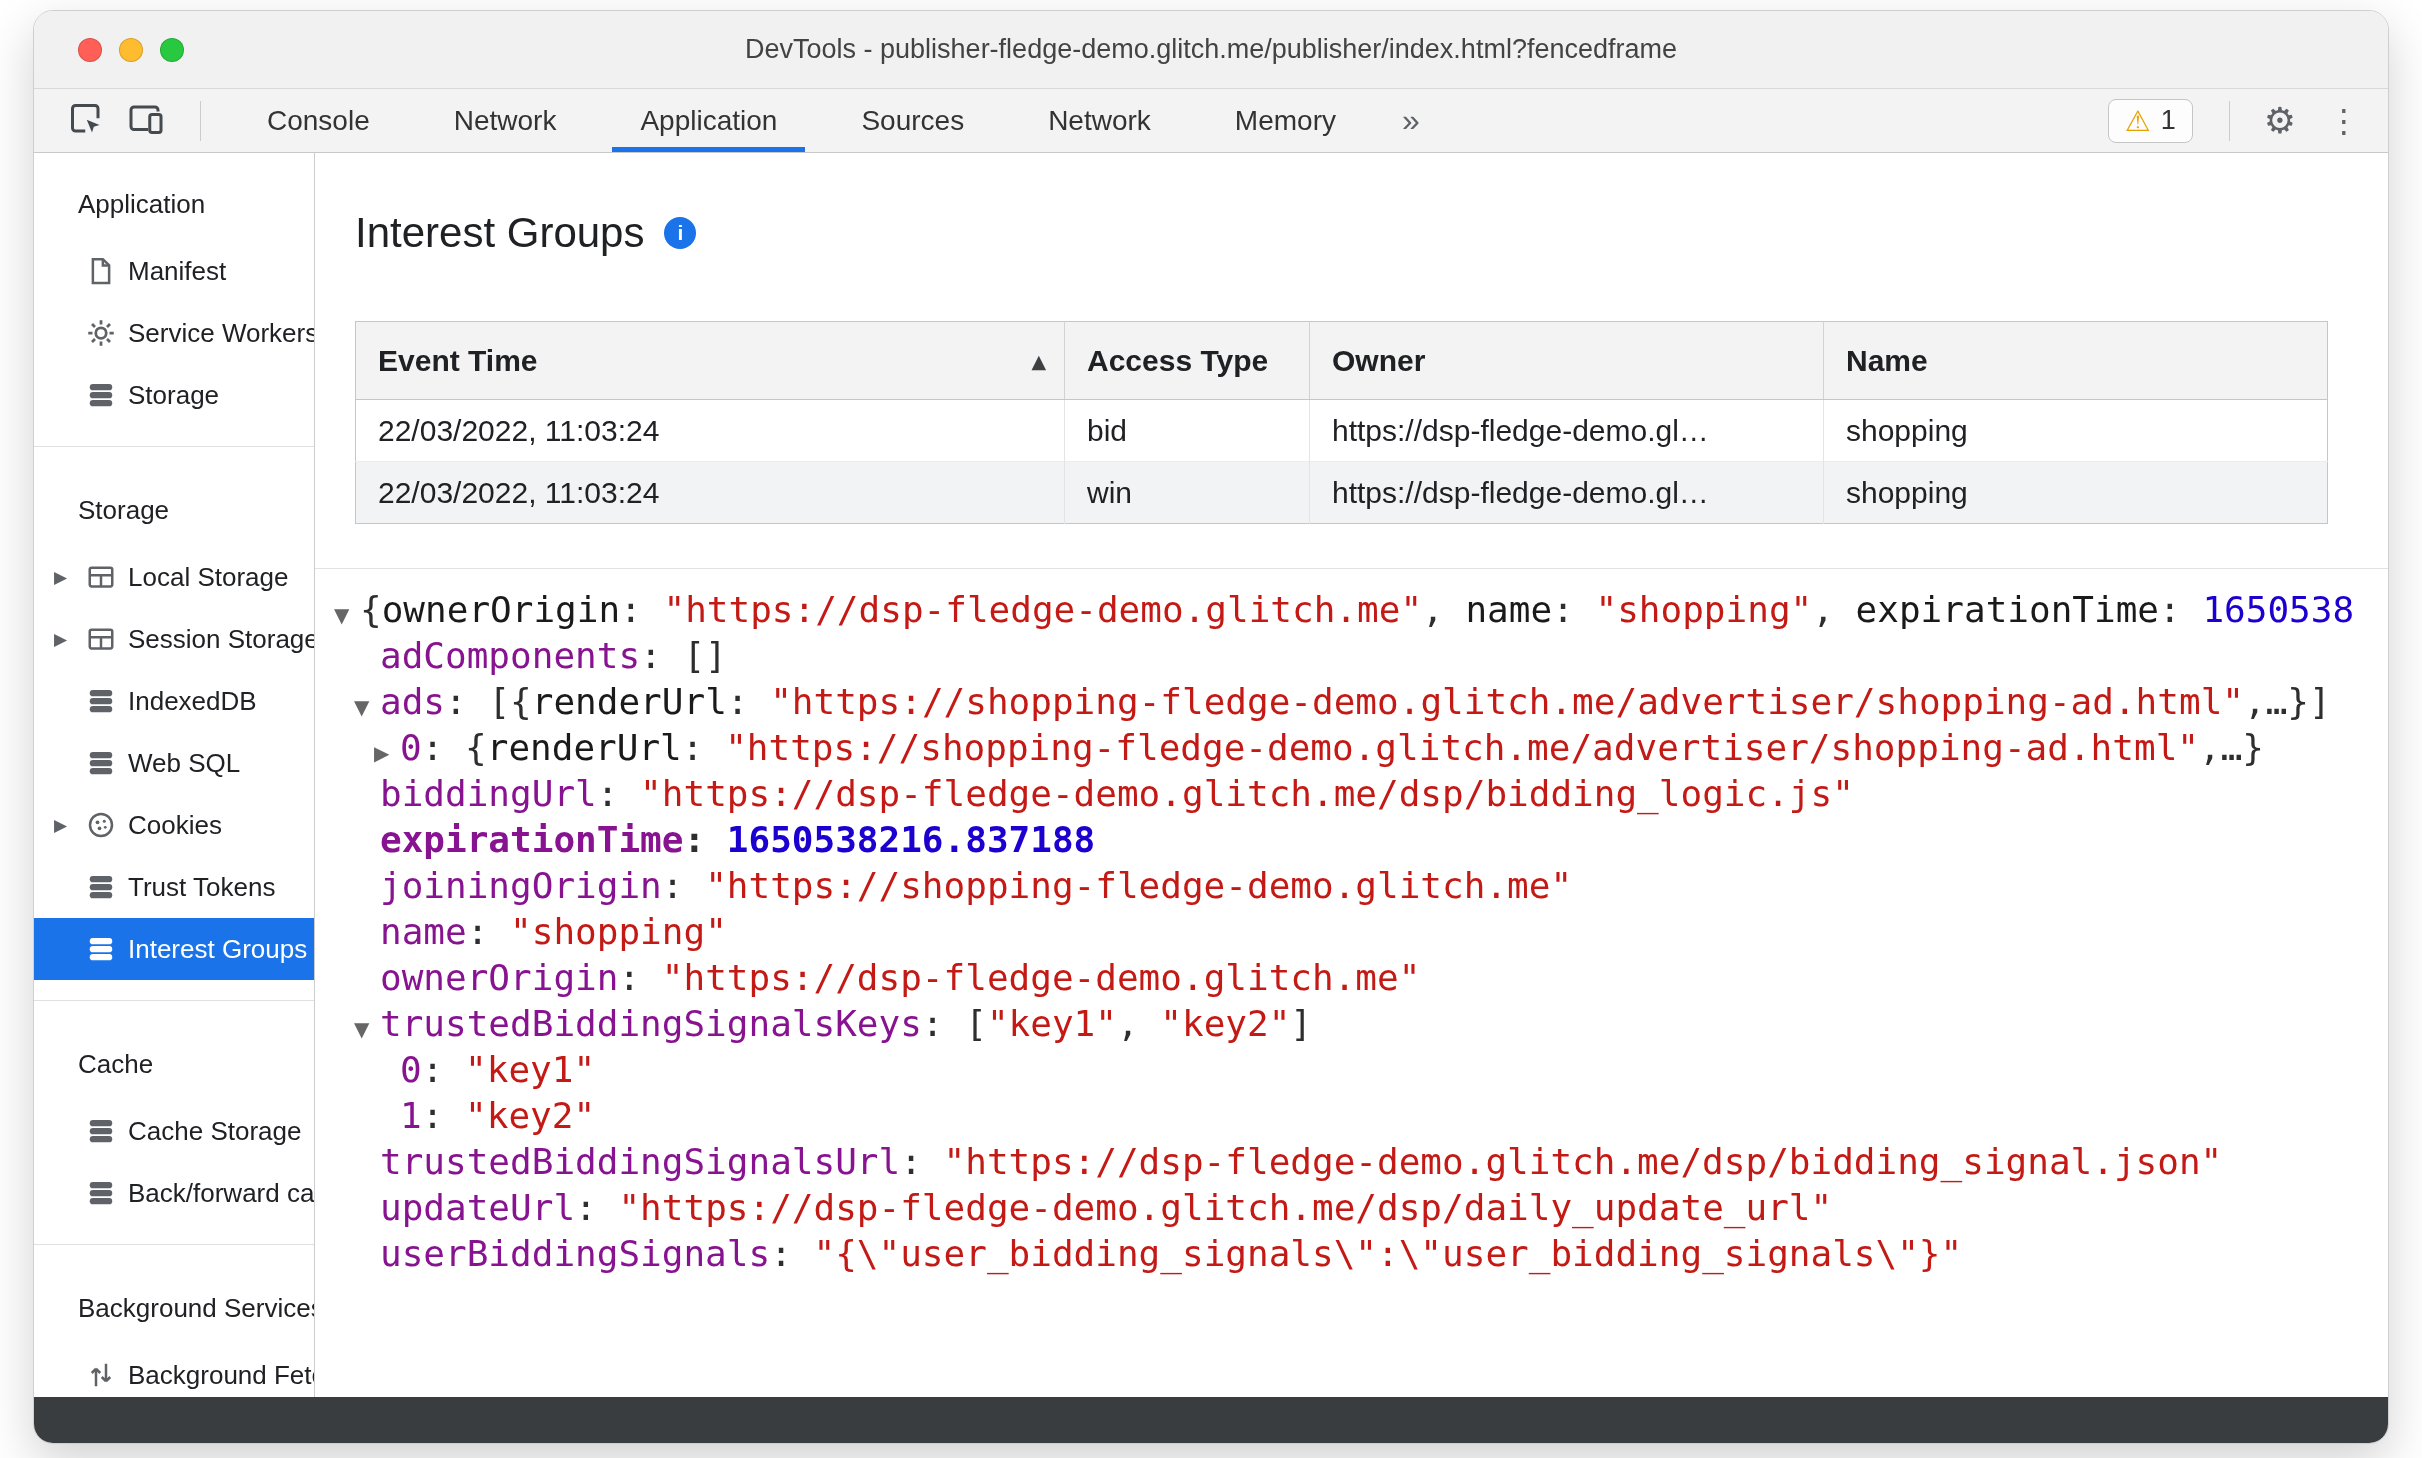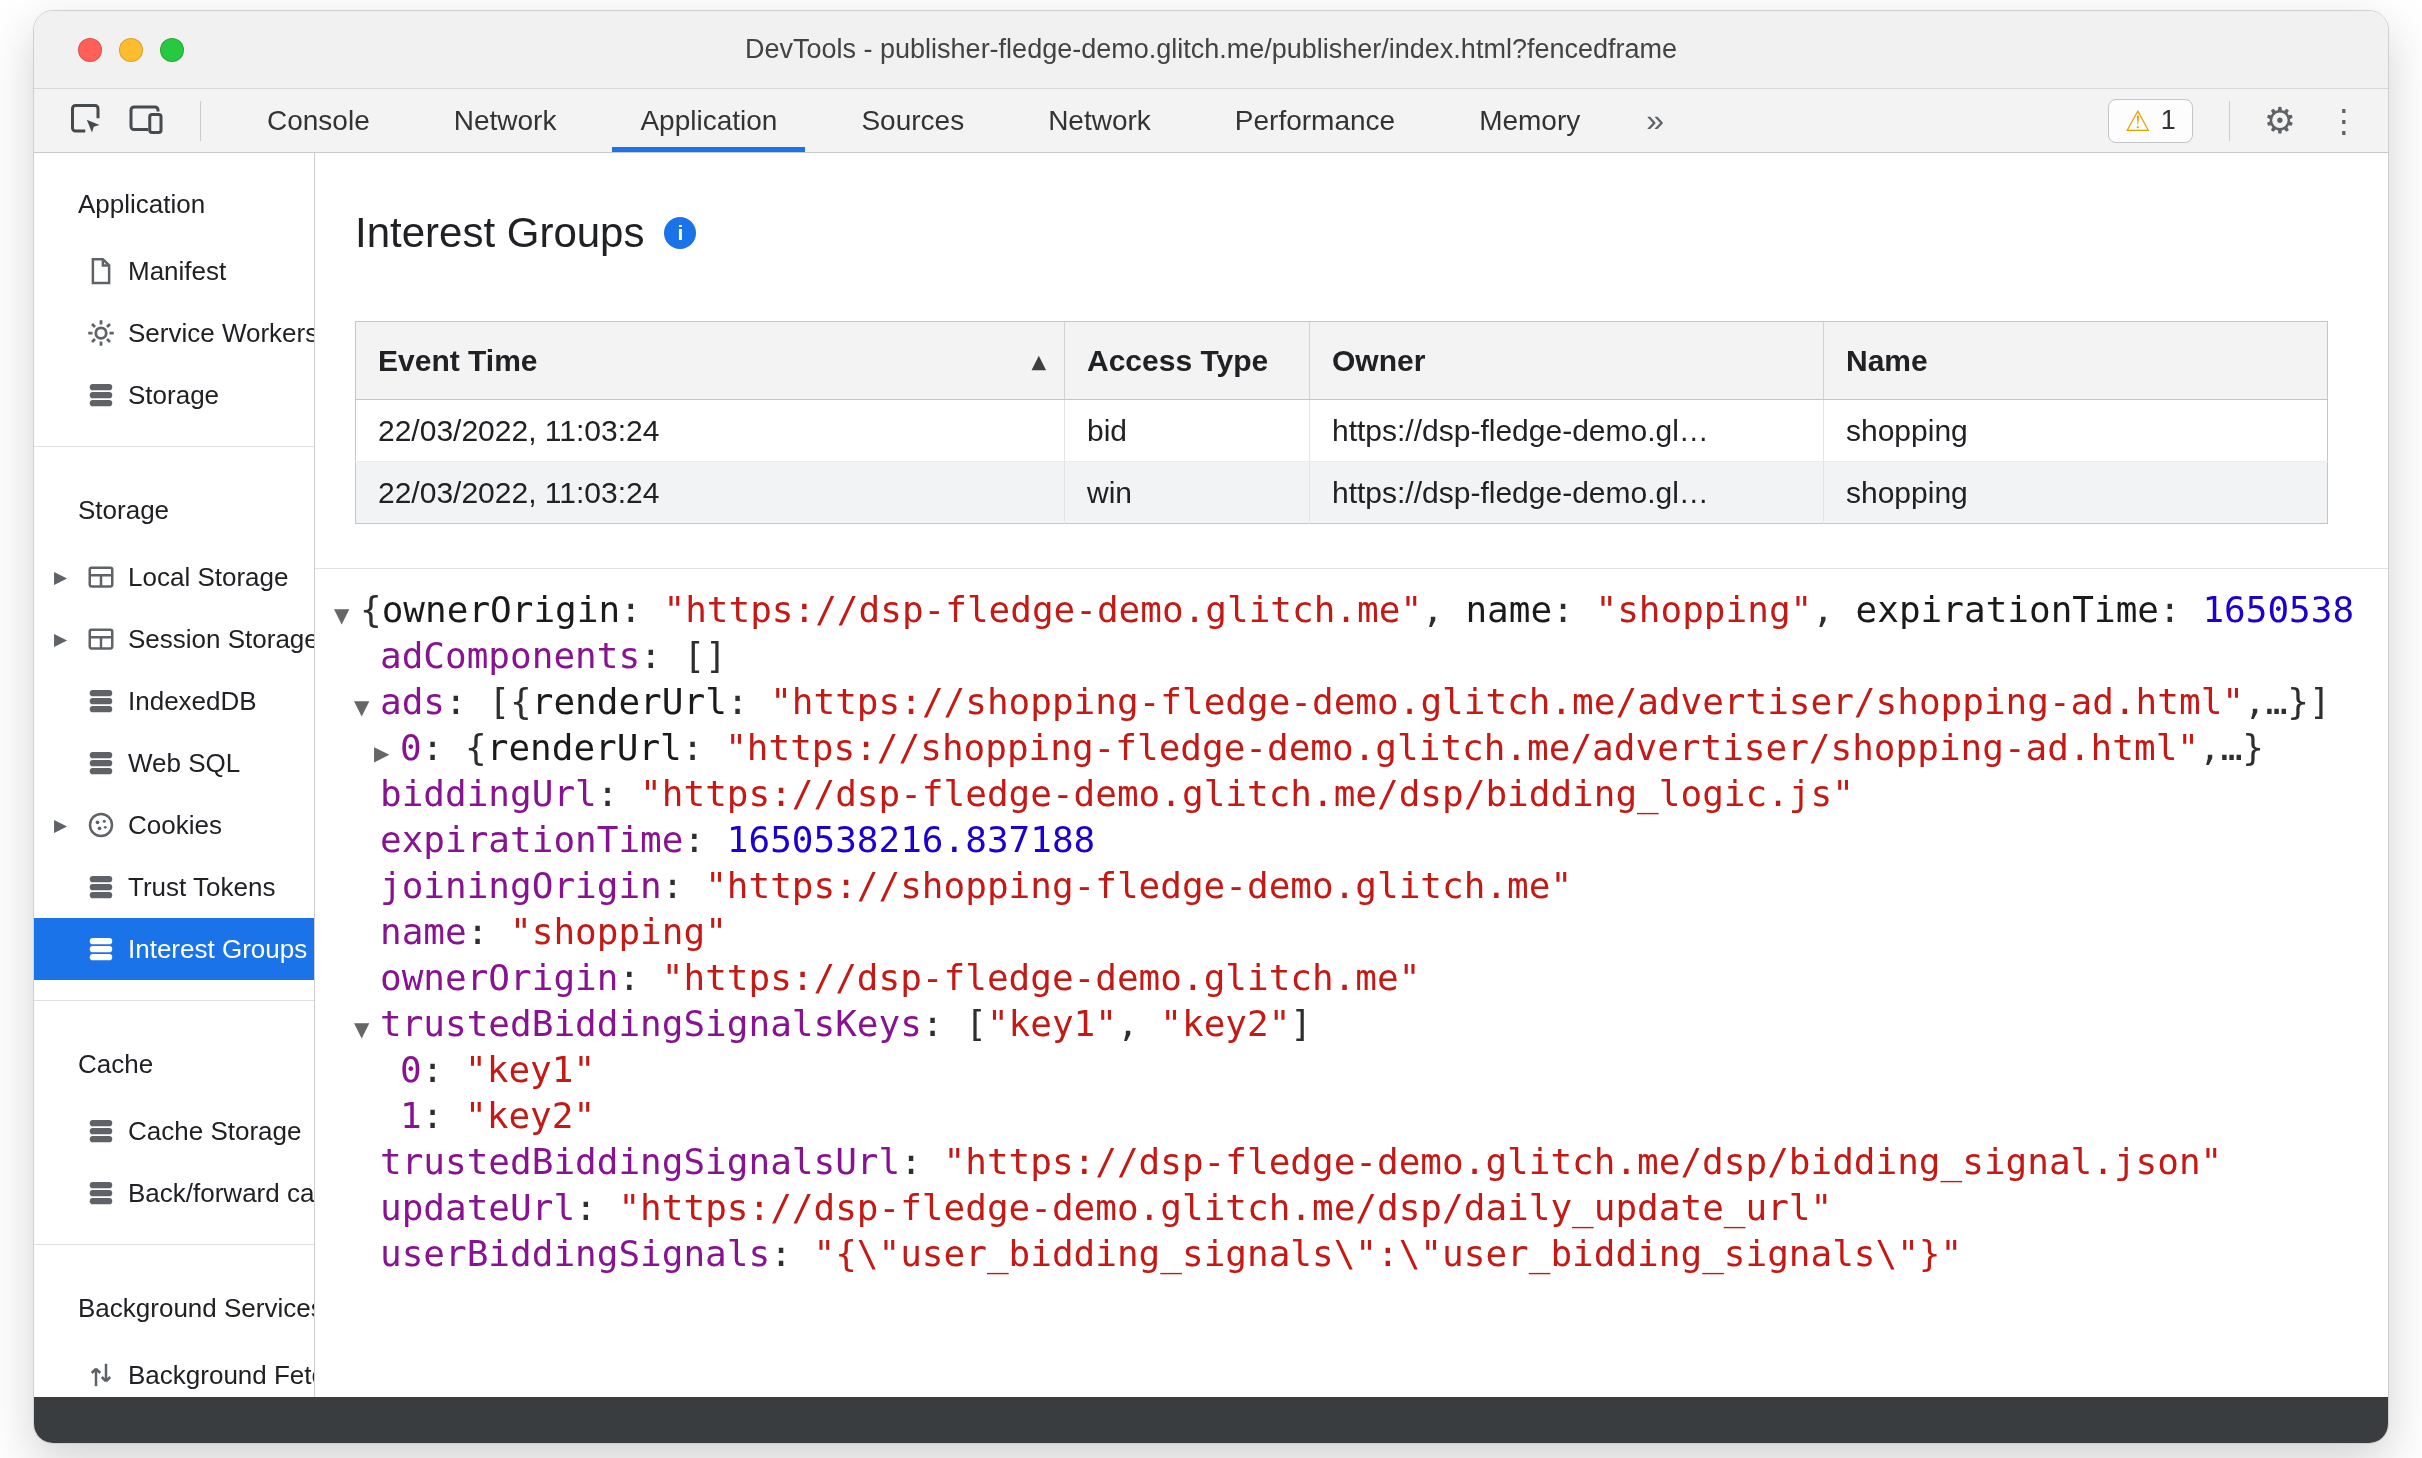--- a/index.html
+++ b/index.html
@@ -125,23 +125,20 @@
           <span>Network</span>
         </div>
         <div class="tab active">
           <span>Application</span>
         </div>
         <div class="tab">
           <span>Sources</span>
         </div>
         <div class="tab">
           <span>Network</span>
-        </div>
-        <div class="tab">
-          <span>Performance</span>
         </div>
         <div class="tab">
           <span>Memory</span>
         </div>
       </div>
     <div class="more-tabs">»</div>
     <div class="tb-spacer"></div>
     <div class="warn-badge">
       <span class="warn-ico">⚠</span>
       <span class="warn-count">1</span>
@@ -337,21 +334,21 @@
             </tr>
           </tbody>
         </table>
       <div class="main-divider"></div>
       <div class="tree" id="json-tree">
           <div class="tree-line" style="padding-left: 19px;"><span class="tree-arrow">▼</span><span class="tk-p">{</span><span class="tk-pk">ownerOrigin</span><span class="tk-p">: </span><span class="tk-s">"https://dsp-fledge-demo.glitch.me"</span><span class="tk-p">, </span><span class="tk-pk">name</span><span class="tk-p">: </span><span class="tk-s">"shopping"</span><span class="tk-p">, </span><span class="tk-pk">expirationTime</span><span class="tk-p">: </span><span class="tk-n">1650538</span></div>
           <div class="tree-line" style="padding-left: 39px;"><span class="tree-arrow"></span><span class="tk-k">adComponents</span><span class="tk-p">: []</span></div>
           <div class="tree-line" style="padding-left: 39px;"><span class="tree-arrow">▼</span><span class="tk-k">ads</span><span class="tk-p">: [{</span><span class="tk-pk">renderUrl</span><span class="tk-p">: </span><span class="tk-s">"https://shopping-fledge-demo.glitch.me/advertiser/shopping-ad.html"</span><span class="tk-p">,…}]</span></div>
           <div class="tree-line" style="padding-left: 59px;"><span class="tree-arrow">▶</span><span class="tk-k">0</span><span class="tk-p">: {</span><span class="tk-pk">renderUrl</span><span class="tk-p">: </span><span class="tk-s">"https://shopping-fledge-demo.glitch.me/advertiser/shopping-ad.html"</span><span class="tk-p">,…}</span></div>
           <div class="tree-line" style="padding-left: 39px;"><span class="tree-arrow"></span><span class="tk-k">biddingUrl</span><span class="tk-p">: </span><span class="tk-s">"https://dsp-fledge-demo.glitch.me/dsp/bidding_logic.js"</span></div>
-          <div class="tree-line" style="padding-left: 39px;"><span class="tree-arrow"></span><span class="tk-k">expirationTime</span><span class="tk-p">: </span><span class="tk-n">1650538216.837188</span></div>
+          <div class="tree-line" style="padding-left: 39px; font-weight: bold;"><span class="tree-arrow"></span><span class="tk-k">expirationTime</span><span class="tk-p">: </span><span class="tk-n">1650538216.837188</span></div>
           <div class="tree-line" style="padding-left: 39px;"><span class="tree-arrow"></span><span class="tk-k">joiningOrigin</span><span class="tk-p">: </span><span class="tk-s">"https://shopping-fledge-demo.glitch.me"</span></div>
           <div class="tree-line" style="padding-left: 39px;"><span class="tree-arrow"></span><span class="tk-k">name</span><span class="tk-p">: </span><span class="tk-s">"shopping"</span></div>
           <div class="tree-line" style="padding-left: 39px;"><span class="tree-arrow"></span><span class="tk-k">ownerOrigin</span><span class="tk-p">: </span><span class="tk-s">"https://dsp-fledge-demo.glitch.me"</span></div>
           <div class="tree-line" style="padding-left: 39px;"><span class="tree-arrow">▼</span><span class="tk-k">trustedBiddingSignalsKeys</span><span class="tk-p">: [</span><span class="tk-s">"key1"</span><span class="tk-p">, </span><span class="tk-s">"key2"</span><span class="tk-p">]</span></div>
           <div class="tree-line" style="padding-left: 59px;"><span class="tree-arrow"></span><span class="tk-k">0</span><span class="tk-p">: </span><span class="tk-s">"key1"</span></div>
           <div class="tree-line" style="padding-left: 59px;"><span class="tree-arrow"></span><span class="tk-k">1</span><span class="tk-p">: </span><span class="tk-s">"key2"</span></div>
           <div class="tree-line" style="padding-left: 39px;"><span class="tree-arrow"></span><span class="tk-k">trustedBiddingSignalsUrl</span><span class="tk-p">: </span><span class="tk-s">"https://dsp-fledge-demo.glitch.me/dsp/bidding_signal.json"</span></div>
           <div class="tree-line" style="padding-left: 39px;"><span class="tree-arrow"></span><span class="tk-k">updateUrl</span><span class="tk-p">: </span><span class="tk-s">"https://dsp-fledge-demo.glitch.me/dsp/daily_update_url"</span></div>
           <div class="tree-line" style="padding-left: 39px;"><span class="tree-arrow"></span><span class="tk-k">userBiddingSignals</span><span class="tk-p">: </span><span class="tk-s">"{\"user_bidding_signals\":\"user_bidding_signals\"}"</span></div>
         </div>

